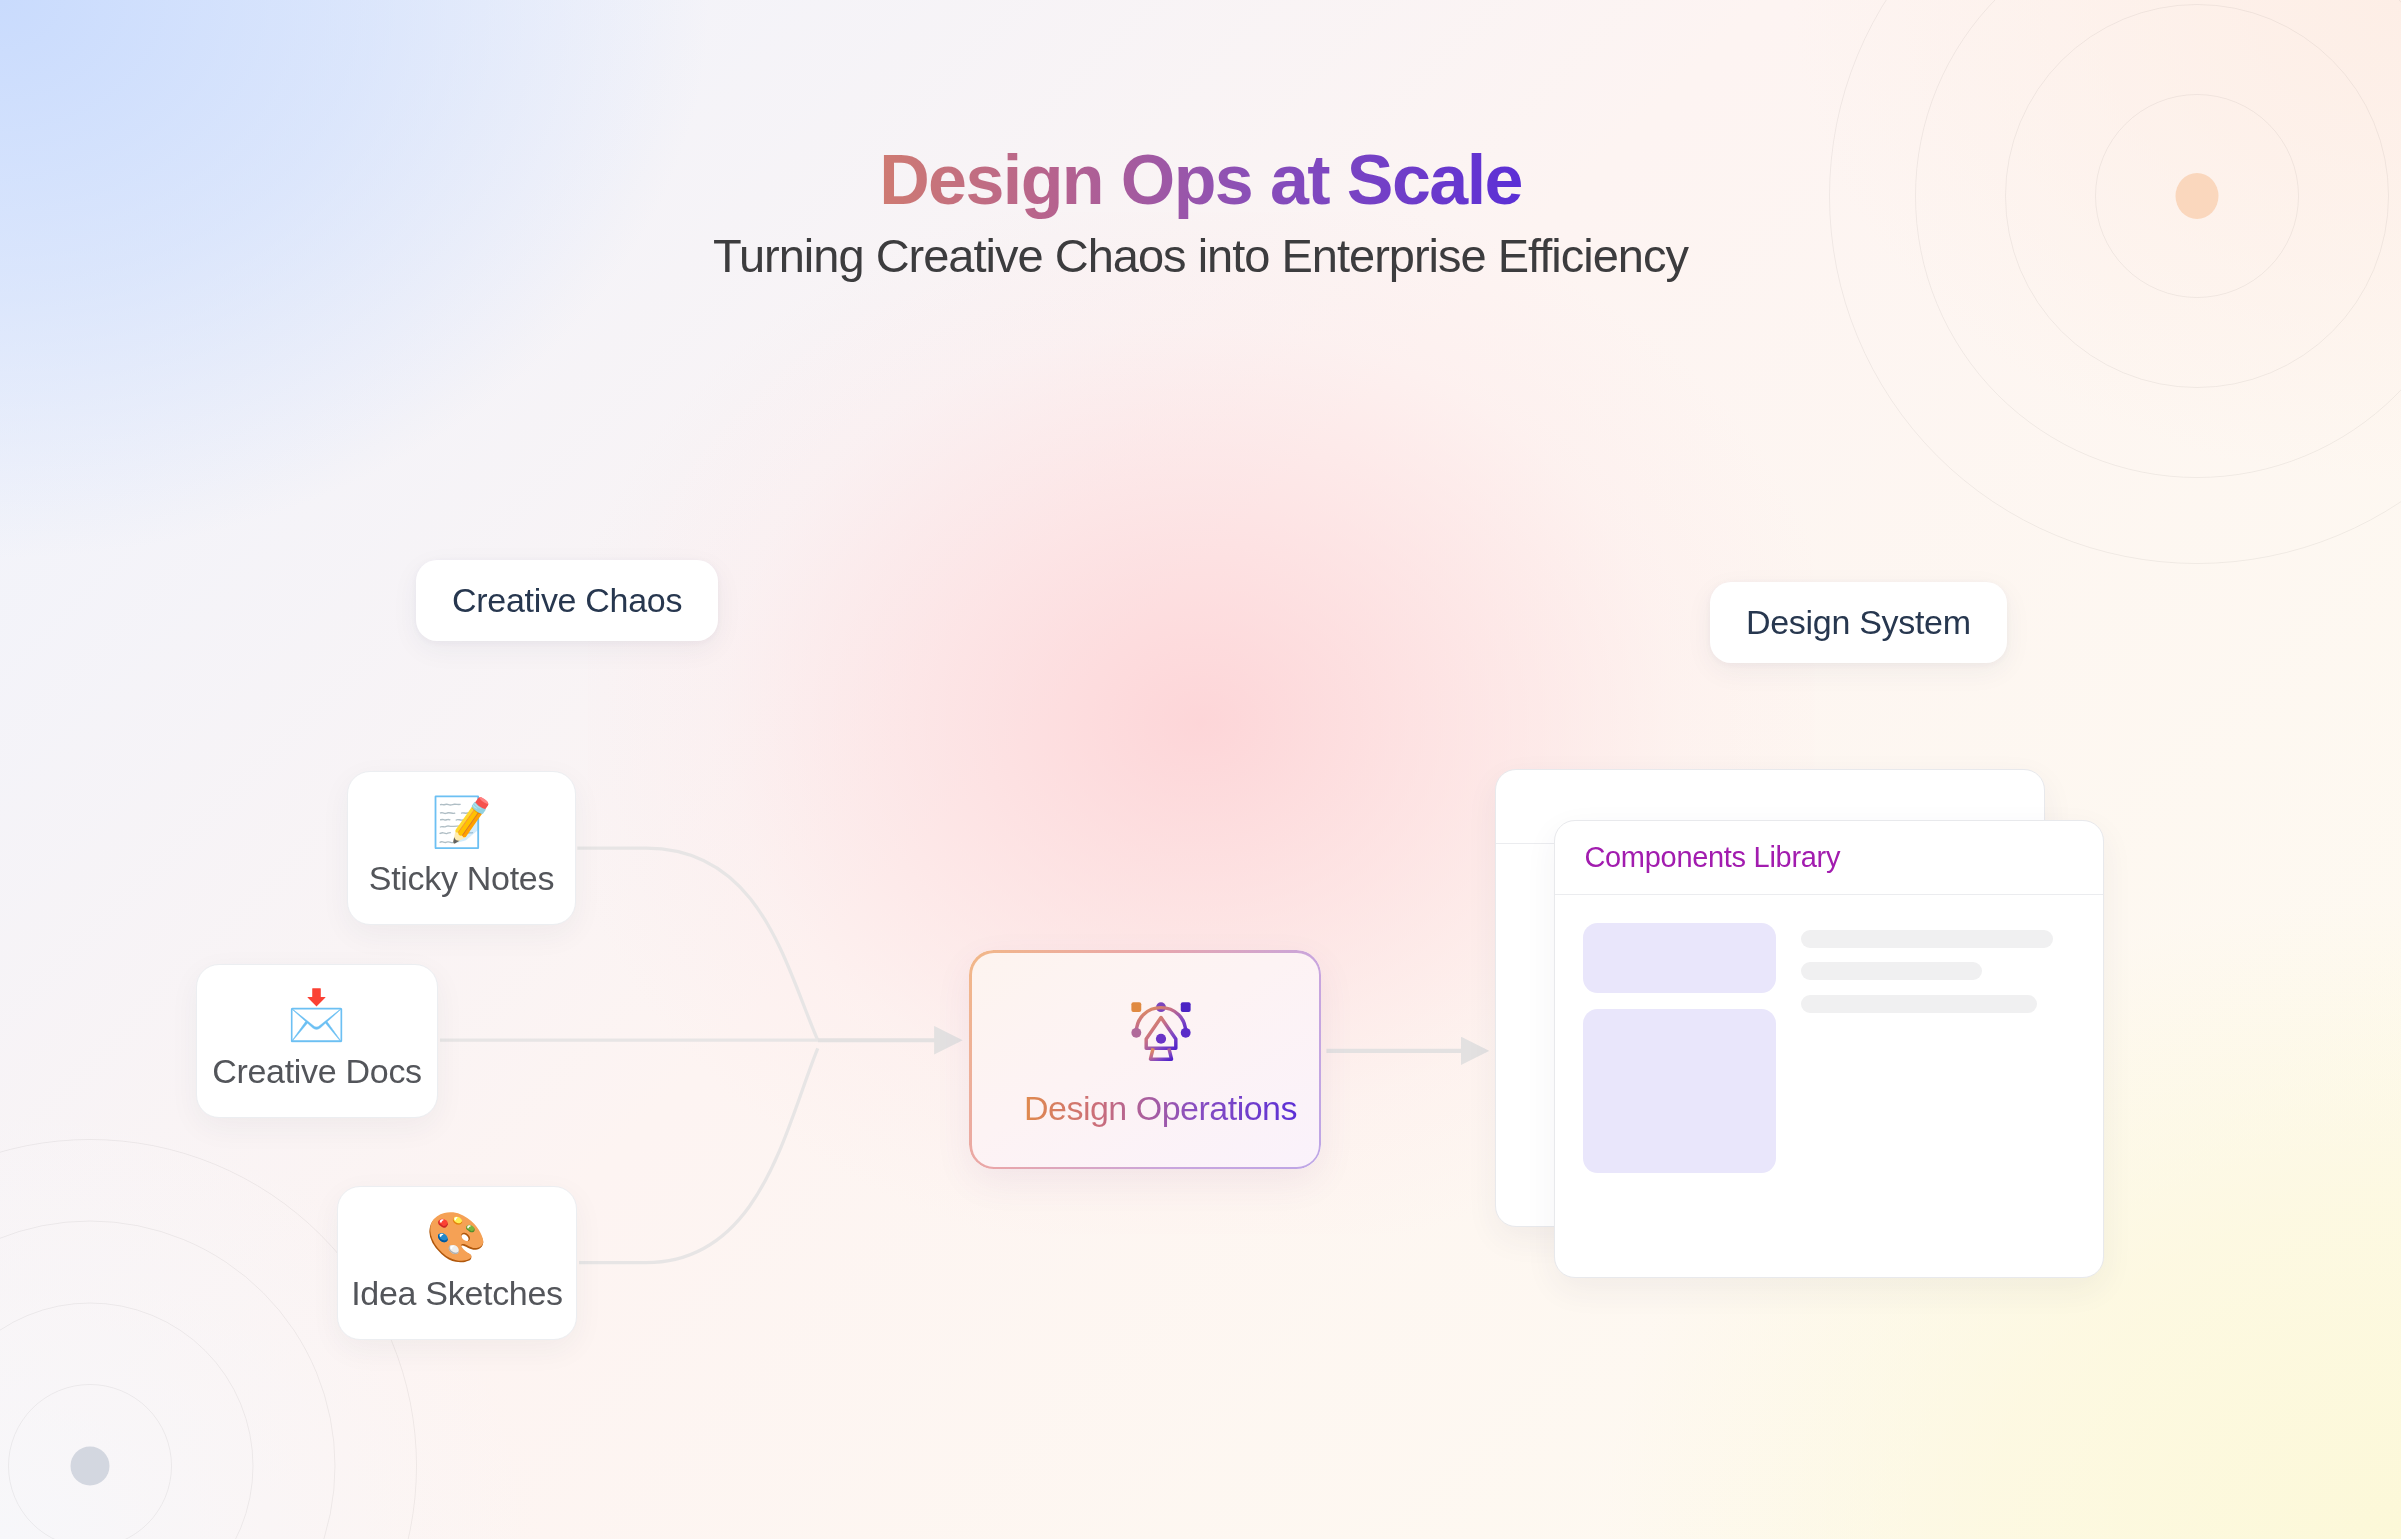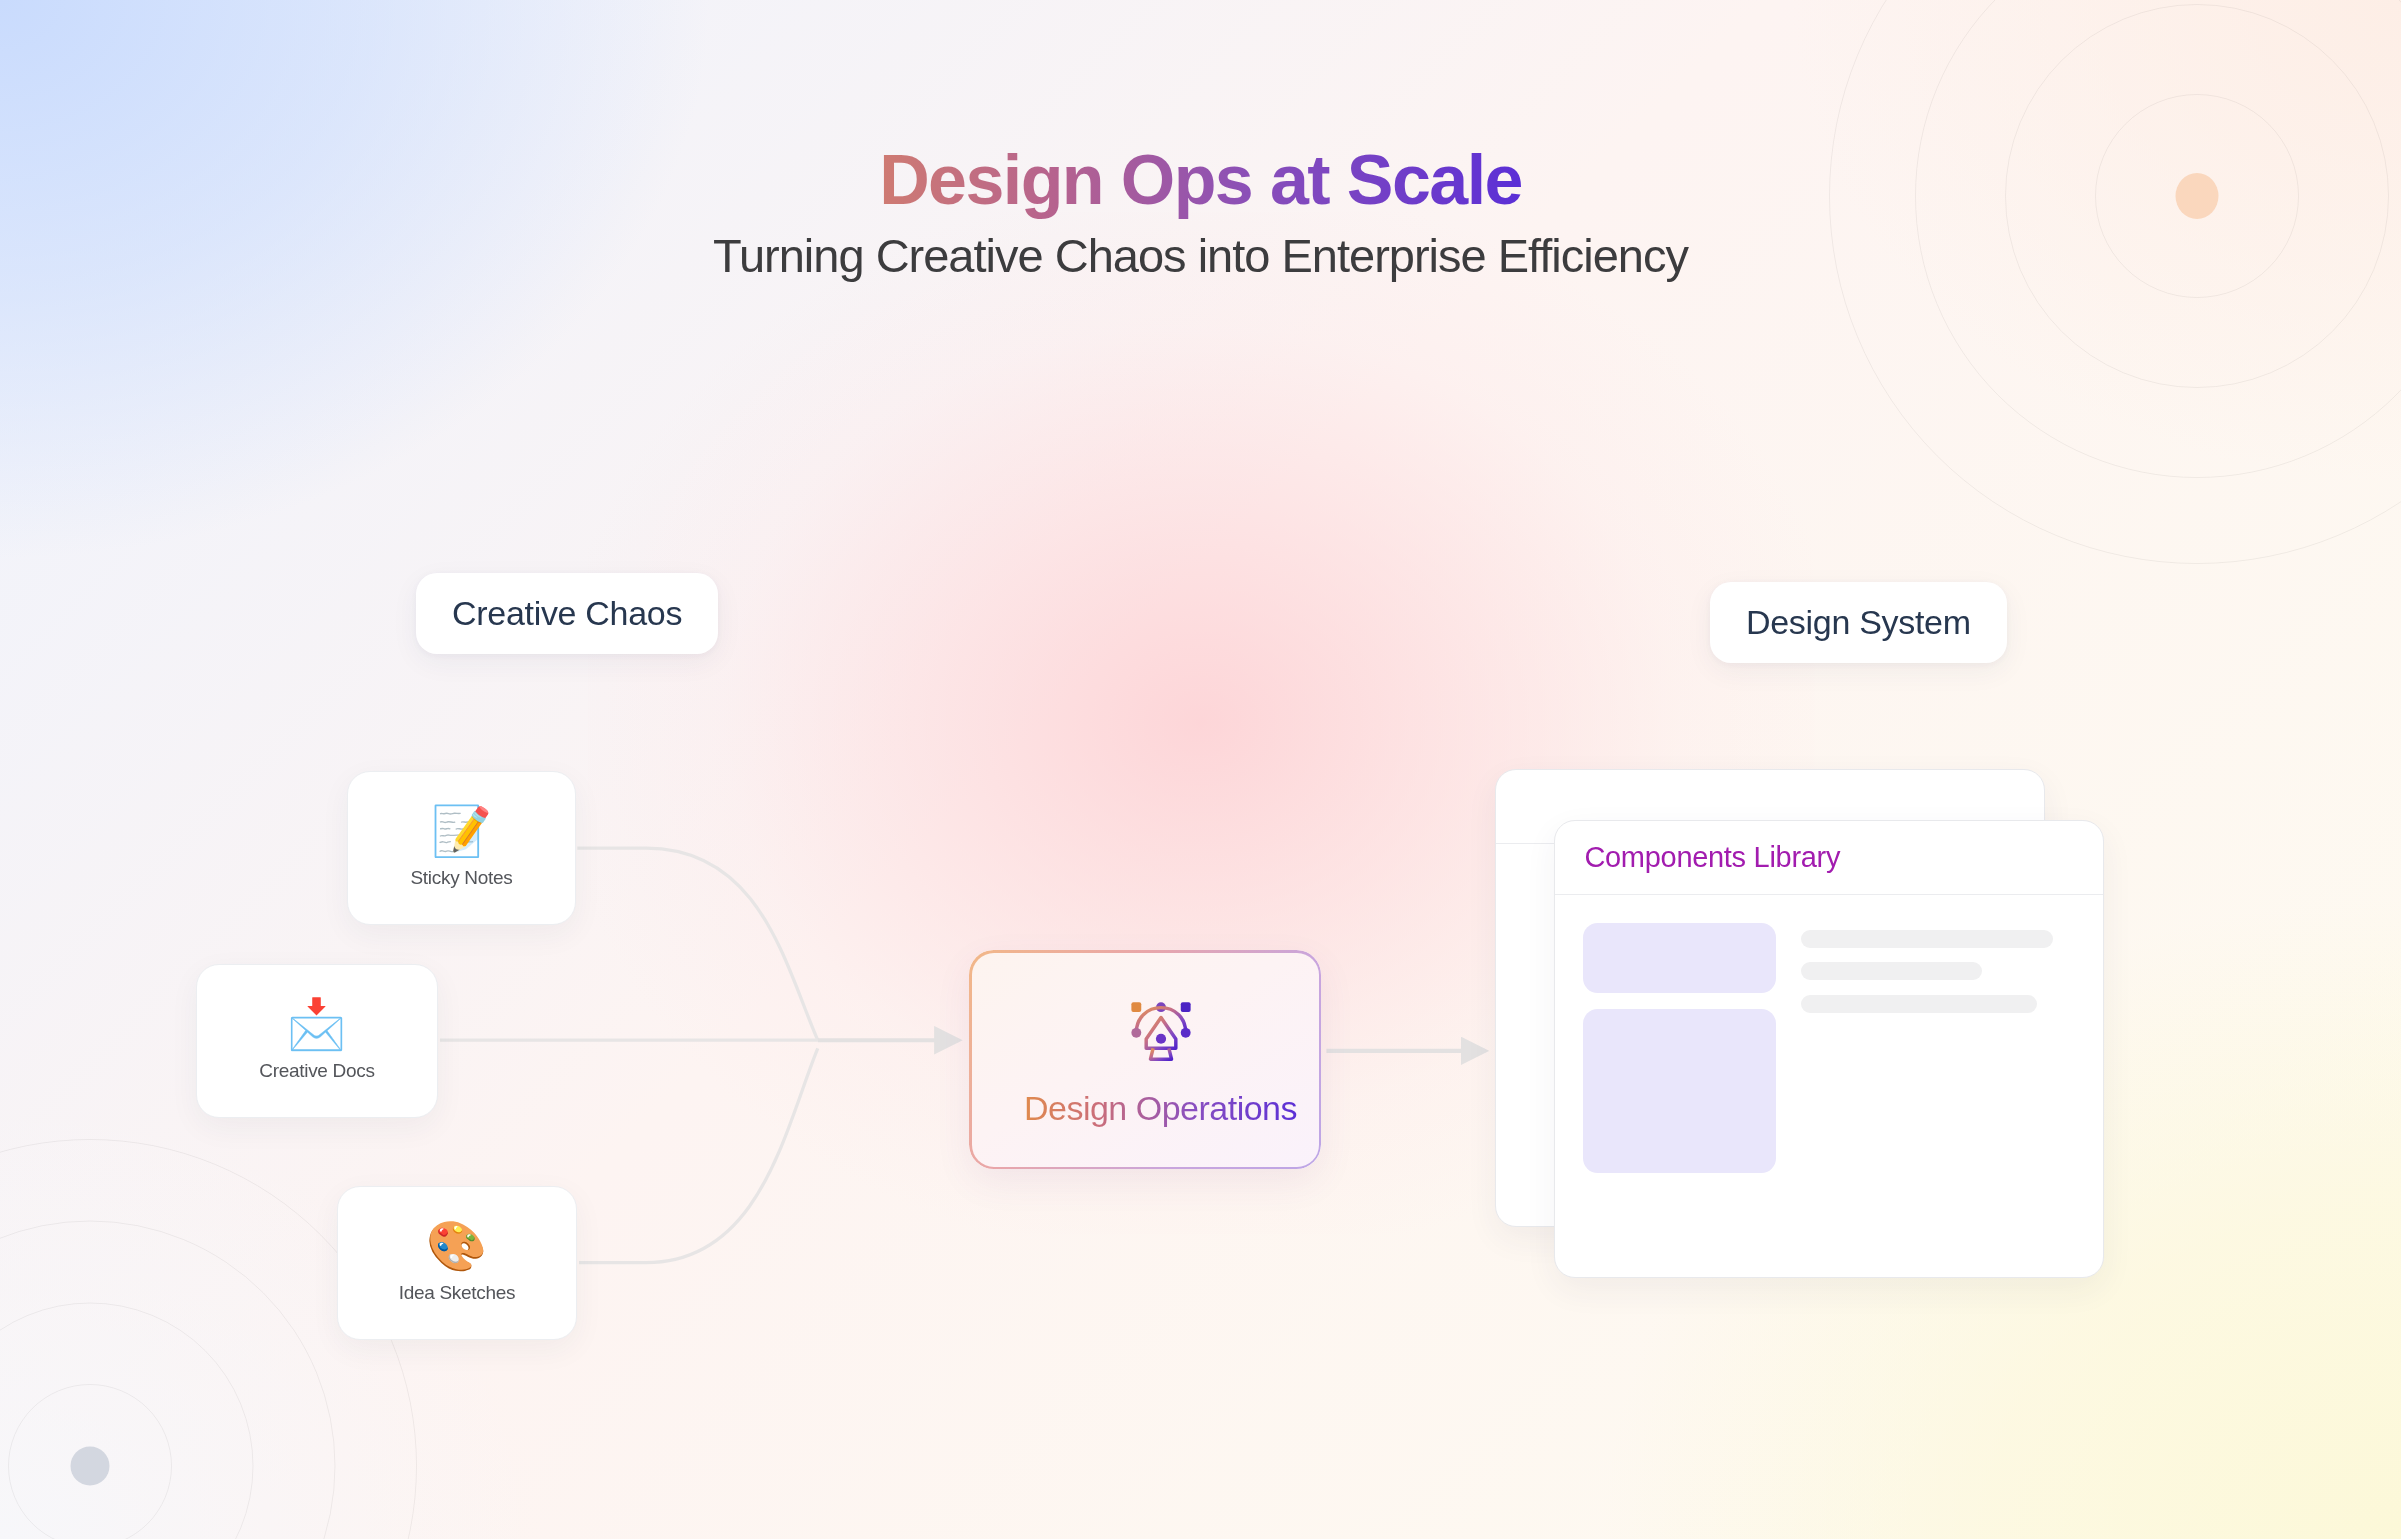--- a/index.html
+++ b/index.html
@@ -57,33 +57,33 @@
   .edges { position: absolute; inset: 0; pointer-events: none; z-index: 1; }
 
   .pill {
     position: absolute; z-index: 6;
     background: #ffffff; border-radius: 21px;
     padding: 21px 36px;
     font-size: 34px; font-weight: 500; color: #27374f;
     letter-spacing: -0.3px; white-space: nowrap;
     box-shadow: 0 8.2px 28px rgba(40,50,90,0.055), 0 1.6px 6.5px rgba(40,50,90,0.04);
   }
-  #pill-chaos  { left: 416px;  top: 573px; }
+  #pill-chaos  { left: 416px;  top: 560px; }
   #pill-system { left: 1682px; top: 582px; margin-left: 28px; }
 
   
   .src-card {
     position: absolute; z-index: 6;
     background: #ffffff; border: 1.6px solid #eceef1; border-radius: 23px;
     display: flex; flex-direction: column; align-items: center; justify-content: center;
     gap: 11.5px;
     box-shadow: 0 9.8px 29.4px rgba(45,55,85,0.05);
   }
   .src-icon { font-size: 49px; line-height: 1; filter: saturate(1.05); }
-  .src-label { font-size: 19px; font-weight: 400; color: #53555a; letter-spacing: -0.3px; white-space: nowrap; }
+  .src-label { font-size: 34px; font-weight: 400; color: #53555a; letter-spacing: -0.3px; white-space: nowrap; }
 
   #src-sticky   { left: 347px; top: 771px;  width: 229px; height: 154px; }
   #src-feedback { left: 196px; top: 964px; width: 242px; height: 154px; }
   #src-idea     { left: 337px; top: 1186px; width: 240px; height: 154px; }
 
   
   #center-node {
     position: absolute; z-index: 7;
     left: 969px; top: 950px; width: 352px; height: 219px;
     border-radius: 24.5px;

